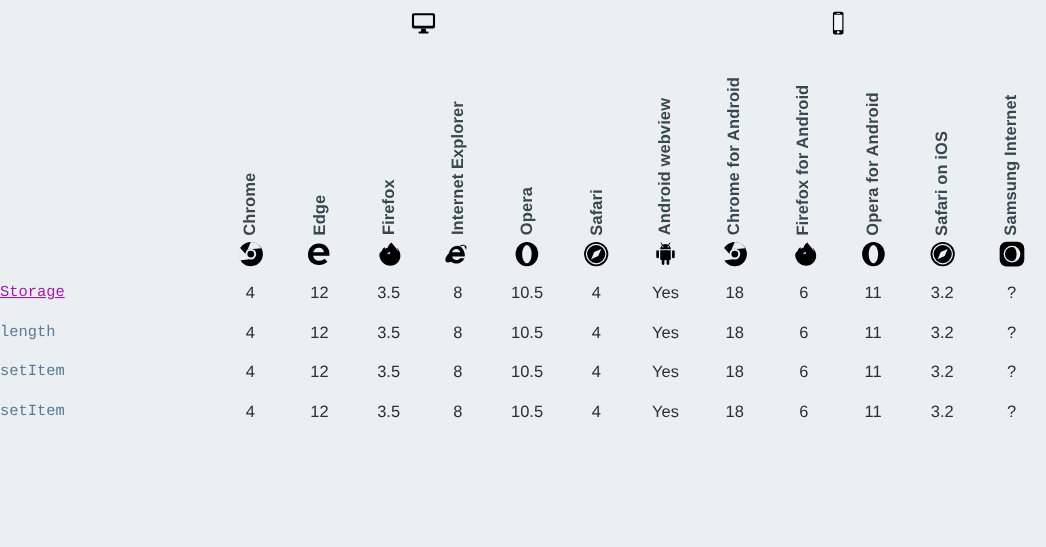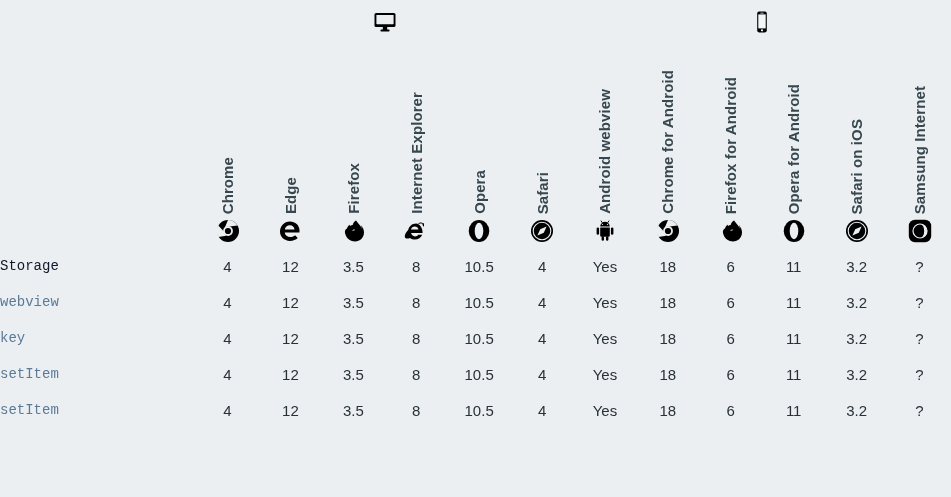--- a/index.html
+++ b/index.html
@@ -109,21 +109,21 @@
     height: 36px;
     padding-left: 6px;
     font-family: "Liberation Mono", "DejaVu Sans Mono", monospace;
     font-size: 14px;
     color: #5a7a99;
     border-bottom: 2px solid #263238;
     border-right: 3px solid #263238;
     white-space: nowrap;
     vertical-align: middle;
   }
-  tbody td.feature-cell.plain { color: #0f172a; }
+  tbody td.feature-cell.plain { color: #a21caf; text-decoration: underline; }
 
   tbody td.v {
     height: 36px;
     text-align: center;
     vertical-align: middle;
     font-size: 15px;
     color: #263238;
     border-bottom: 2px solid #263238;
     border-right: 1px solid #263238;
   }
@@ -355,50 +355,35 @@
       <td class="v supported">Yes</td>
       <td class="v supported">18</td>
       <td class="v supported">6</td>
       <td class="v supported">11</td>
       <td class="v supported">3.2</td>
       <td class="v unknown last-col">?</td>
     </tr>
 
 
     <tr>
-      <td class="feature-cell">webview</td>
+      <td class="feature-cell">length</td>
       <td class="v supported">4</td>
       <td class="v supported">12</td>
       <td class="v supported">3.5</td>
       <td class="v supported">8</td>
       <td class="v supported">10.5</td>
       <td class="v supported group-end">4</td>
       <td class="v supported">Yes</td>
       <td class="v supported">18</td>
       <td class="v supported">6</td>
       <td class="v supported">11</td>
       <td class="v supported">3.2</td>
       <td class="v unknown last-col">?</td>
     </tr>
 
-    <tr>
-      <td class="feature-cell">key</td>
-      <td class="v supported">4</td>
-      <td class="v supported">12</td>
-      <td class="v supported">3.5</td>
-      <td class="v supported">8</td>
-      <td class="v supported">10.5</td>
-      <td class="v supported group-end">4</td>
-      <td class="v supported">Yes</td>
-      <td class="v supported">18</td>
-      <td class="v supported">6</td>
-      <td class="v supported">11</td>
-      <td class="v supported">3.2</td>
-      <td class="v unknown last-col">?</td>
-    </tr>
 
     <tr>
       <td class="feature-cell">setItem</td>
       <td class="v supported">4</td>
       <td class="v supported">12</td>
       <td class="v supported">3.5</td>
       <td class="v supported">8</td>
       <td class="v supported">10.5</td>
       <td class="v supported group-end">4</td>
       <td class="v supported">Yes</td>

